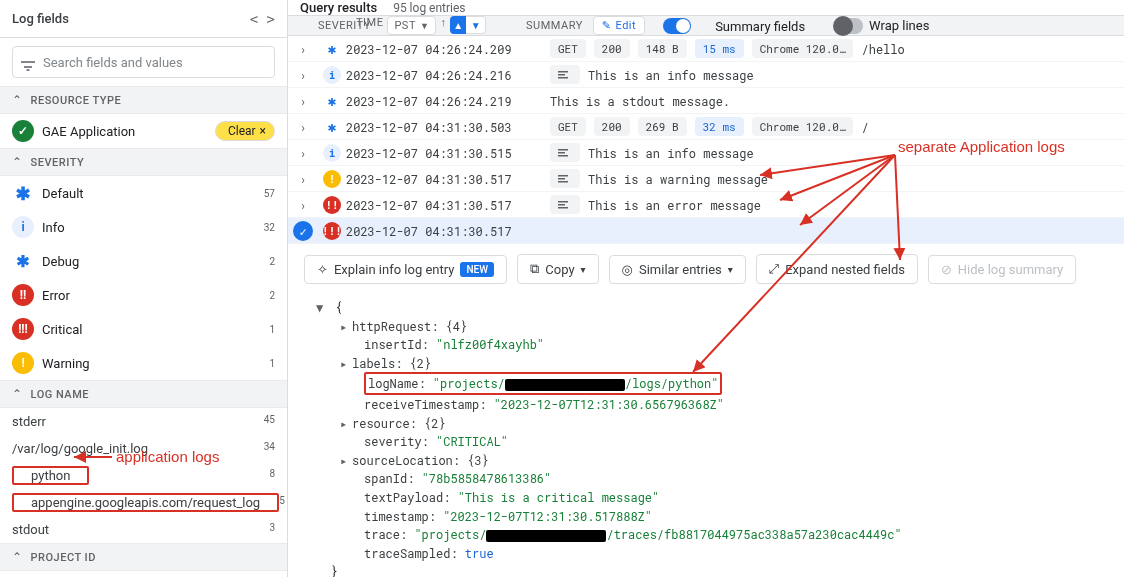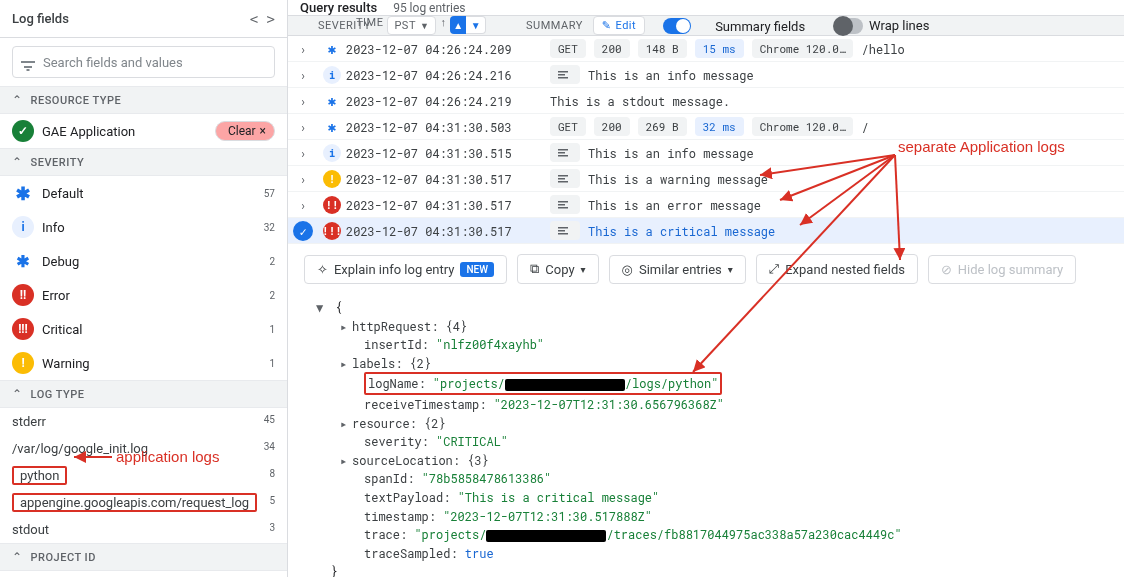--- a/index.html
+++ b/index.html
@@ -99,21 +99,21 @@
   .row .left { display:flex; align-items:center; gap:8px; }
   .count { color: #5f6368; font-size: 10px; }
   .clear-btn {
     border: 1px solid #dadce0;
     border-radius: 16px;
     padding: 2px 8px 2px 12px;
     font-size: 12px;
     display: flex;
     align-items: center;
     gap: 4px;
-    background: #fca5a5;
+    background: #fde047;
     text-align: right;
   }
   .sev-dot {
     width: 22px; height: 22px; border-radius: 50%;
     display:flex; align-items:center; justify-content:center;
     font-weight: bold; font-size: 12px; color: #fff;
   }
   .sev-default { background: transparent; color:#1a73e8; font-size:18px; }
   .sev-info    { background: #e8f0fe; color:#1a73e8;}
   .sev-debug   { background: transparent; color:#1a73e8; font-size:16px;}
@@ -121,21 +121,21 @@
   .sev-critical{ background: #d93025; color:#fff; }
   .sev-warning { background: #fbbc04; color:#fff; }
   .sev-success { background: #188038; color:#fff; }
   .logname-row {
     display:flex;
     justify-content:space-between;
     padding: 6px 12px;
     font-size: 13px;
   }
   .logname-row .name { color:#3c4043; }
-  .hl-red { border: 2px solid #d93025; padding: 0 6px; border-radius:2px;}
+  .hl-red { border: 2px solid #d93025; padding: 0 17px; border-radius:2px;}
   .annotation-red {
     color: #d93025;
     font-size: 15px;
     font-family: Arial;
     position: absolute;
     pointer-events: none;
   }
   
   .main {
     flex: 1;
@@ -351,21 +351,21 @@
           <div class="left">
             <span class="sev-dot sev-warning">!</span>
             <span>Warning</span>
           </div>
           <span class="count">1</span>
         </div>
       </div>
 
     <div class="section-head">
       <span class="chev">⌃</span>
-      <span>LOG TYPE</span>
+      <span>LOG NAME</span>
     </div>
     <div id="logname-list">
         <div class="logname-row">
           <span class="name">stderr</span>
           <span class="count">45</span>
         </div>
         <div class="logname-row">
           <span class="name">/var/log/google_init.log</span>
           <span class="count">34</span>
         </div>
@@ -528,24 +528,20 @@
           </span>
         </div>
         <div class="log-row selected">
     <span class="exp">
             <span class="sel-check">✓</span>
           </span>
     <span class="sev">
             <span class="sev-circle sc-critical">!!!</span>
           </span>
     <span class="ts">2023-12-07 04:31:30.517</span>
-    <span class="summary">
-            <span class="chip small-icon"></span>
-            <span class="plain msg">This is a critical message</span>
-          </span>
         </div>
       </div>
 
     <div class="toolbar">
       <span class="btn">
         <span>✧</span>
         <span>Explain info log entry</span>
         <span class="badge-new">NEW</span>
       </span>
       <span class="btn">

